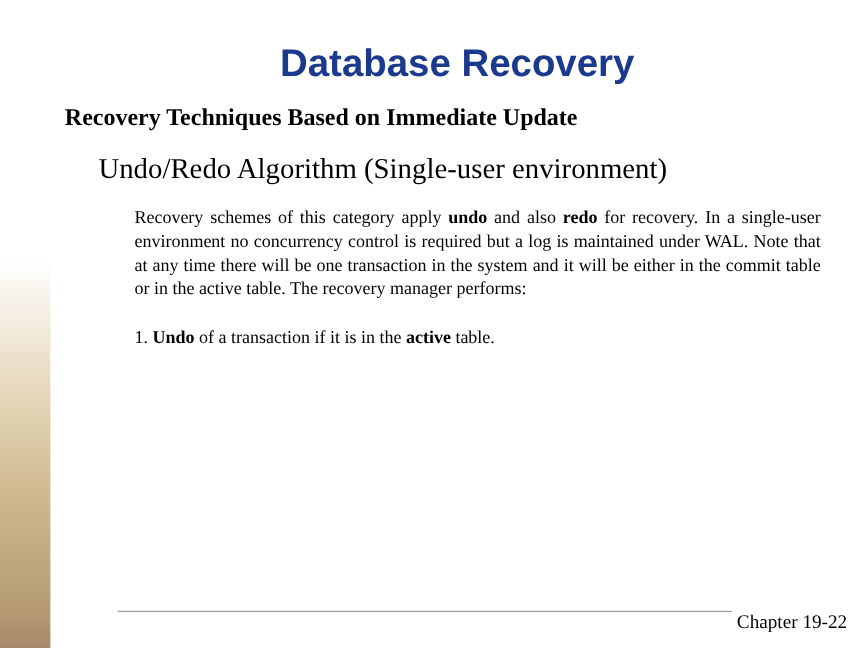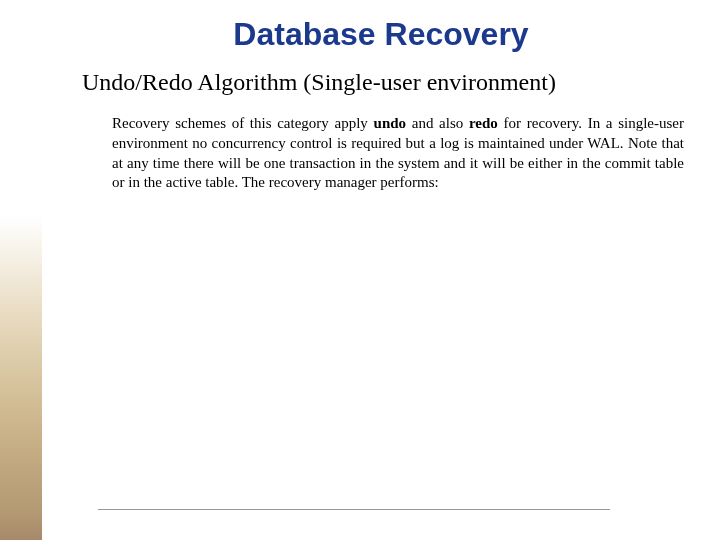--- a/index.html
+++ b/index.html
@@ -18,21 +18,21 @@
     background: linear-gradient(to bottom,
       #fff 0%, #fff 40%,
       #e9dcc3 55%, #d9c69f 65%,
       #c9b080 75%, #b89a6a 85%,
       #a6875a 95%, #967450 100%);
     opacity: 0.85;
   }
   .slide {
     position: absolute;
     left: 42px; right: 0; top: 0; bottom: 0;
-    padding-top: 16px;
+    padding-top: 34px;
   }
   .title {
     color: #1b3a8e;
     font-size: 32px;
     font-weight: bold;
     text-align: center;
     font-family: Arial, Helvetica, sans-serif;
     margin-bottom: 16px;
   }
   .subtitle {
@@ -89,27 +89,33 @@
 </style>
 </head>
 <body>
 
 <div class="bg-left"></div>
 
 <div class="slide">
 
   <div class="title">Database Recovery</div>
 
+  <div class="subtitle">Recovery Techniques Based on Immediate Update</div>
 
   <div class="subsubtitle">Undo/Redo Algorithm (Single-user environment)</div>
 
   <div class="body-text">
     <span>Recovery schemes of this category apply </span><b>undo</b><span> and also </span><b>redo</b><span> for recovery.  In a single-user environment no concurrency control is required but a log is maintained under WAL. Note that at any time there will be one transaction in the system and it will be either in the commit table or in the active table.  The recovery manager performs:</span>
   </div>
 
   <div class="list">
+    <div>
+      <span>1.</span>
+      <b>Undo</b><span> of a transaction if it is in the </span><b>active</b><span> table.</span>
+    </div>
   </div>
 
   <div class="footer-divider"></div>
 
 
+  <div class="page-num">Chapter 19-22</div>
 
 </div>
 
 </body></html>

